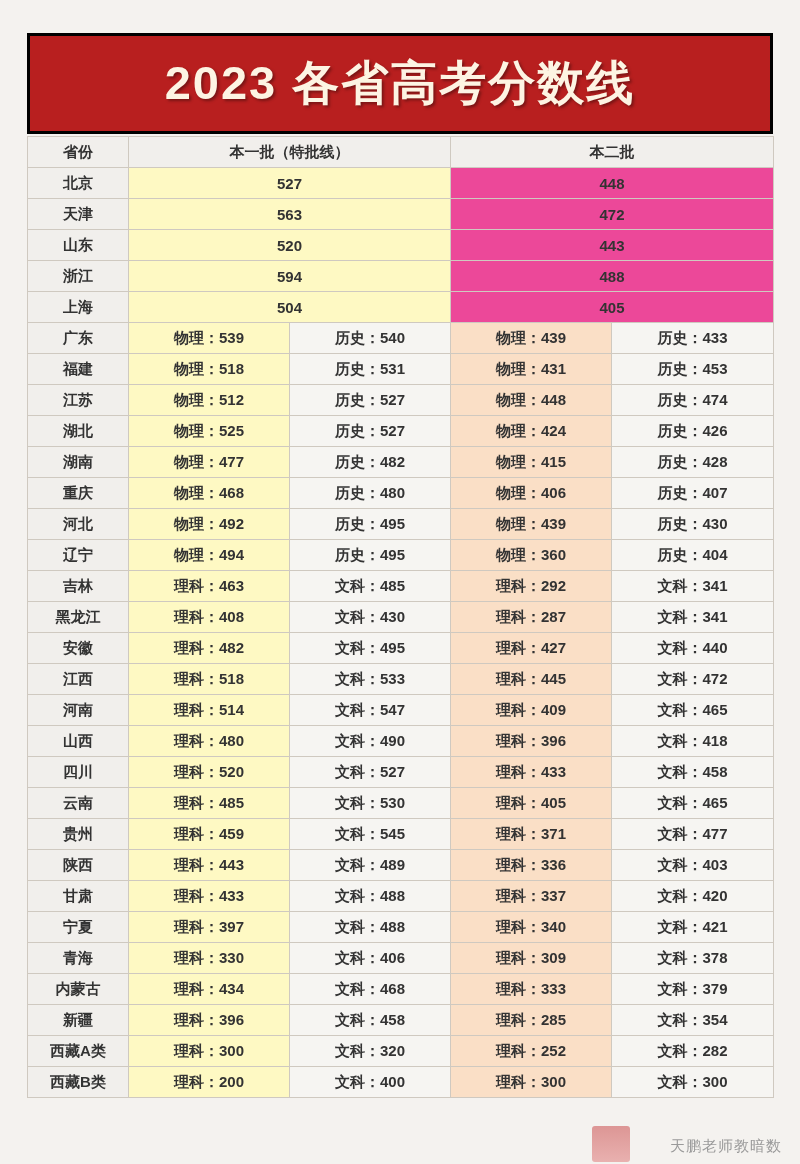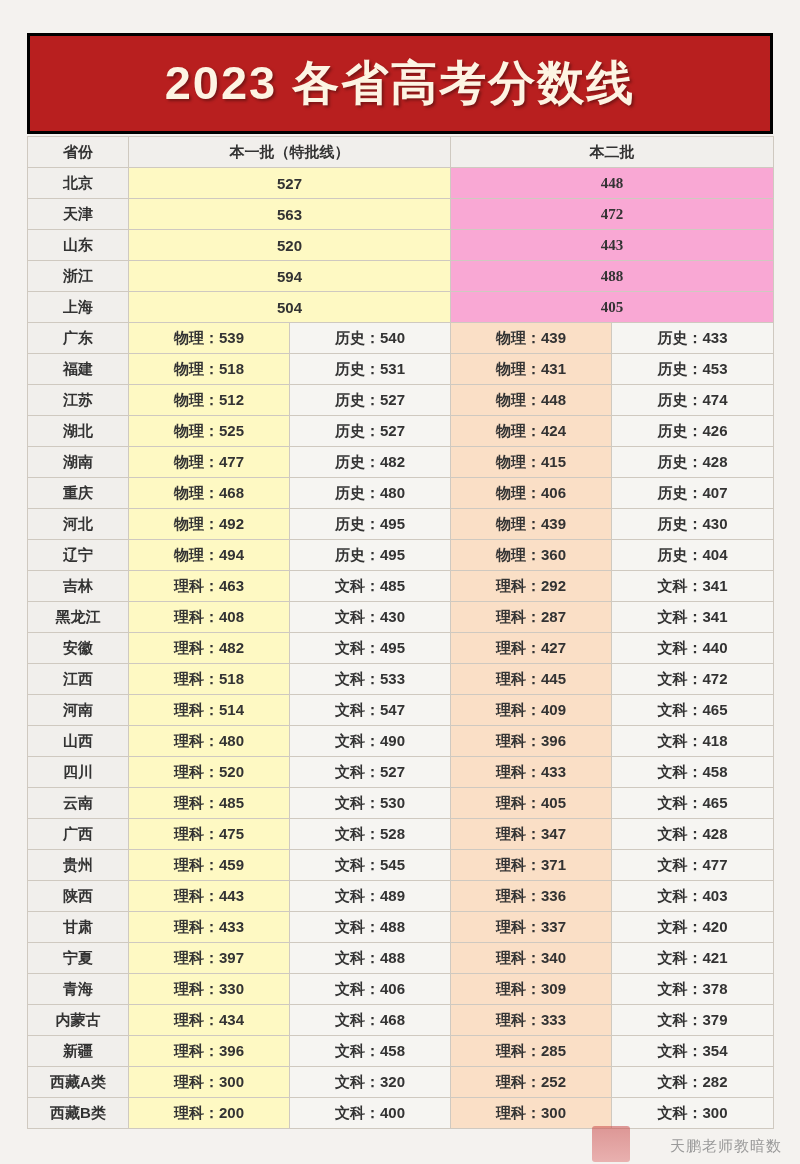--- a/index.html
+++ b/index.html
@@ -79,23 +79,22 @@
   td.v-orange {
     background: #fef9c3;
     color: #1f1f1f;
     margin-left: 31px;
   }
   td.v-orange-lite {
     background: #fadfc6;
     color: #1f1f1f;
   }
   td.v-gray {
-    background: #f9a8d4;
+    background: #ec4899;
     color: #1f1f1f;
-    font-family: Liberation Serif, serif;
   }
   td.v-white {
     background: #f6f5f2;
     color: #1f1f1f;
   }
   .wm {
     position: absolute;
     right: 18px;
     bottom: 8px;
     font-size: 15px;
@@ -269,27 +268,20 @@
           <td class="v-white">文科：458</td>
         </tr>
         <tr>
           <td class="prov">云南</td>
           <td class="v-orange">理科：485</td>
           <td class="v-white">文科：530</td>
           <td class="v-orange-lite">理科：405</td>
           <td class="v-white">文科：465</td>
         </tr>
         <tr>
-          <td class="prov">广西</td>
-          <td class="v-orange">理科：475</td>
-          <td class="v-white">文科：528</td>
-          <td class="v-orange-lite">理科：347</td>
-          <td class="v-white">文科：428</td>
-        </tr>
-        <tr>
           <td class="prov">贵州</td>
           <td class="v-orange">理科：459</td>
           <td class="v-white">文科：545</td>
           <td class="v-orange-lite">理科：371</td>
           <td class="v-white">文科：477</td>
         </tr>
         <tr>
           <td class="prov">陕西</td>
           <td class="v-orange">理科：443</td>
           <td class="v-white">文科：489</td>

